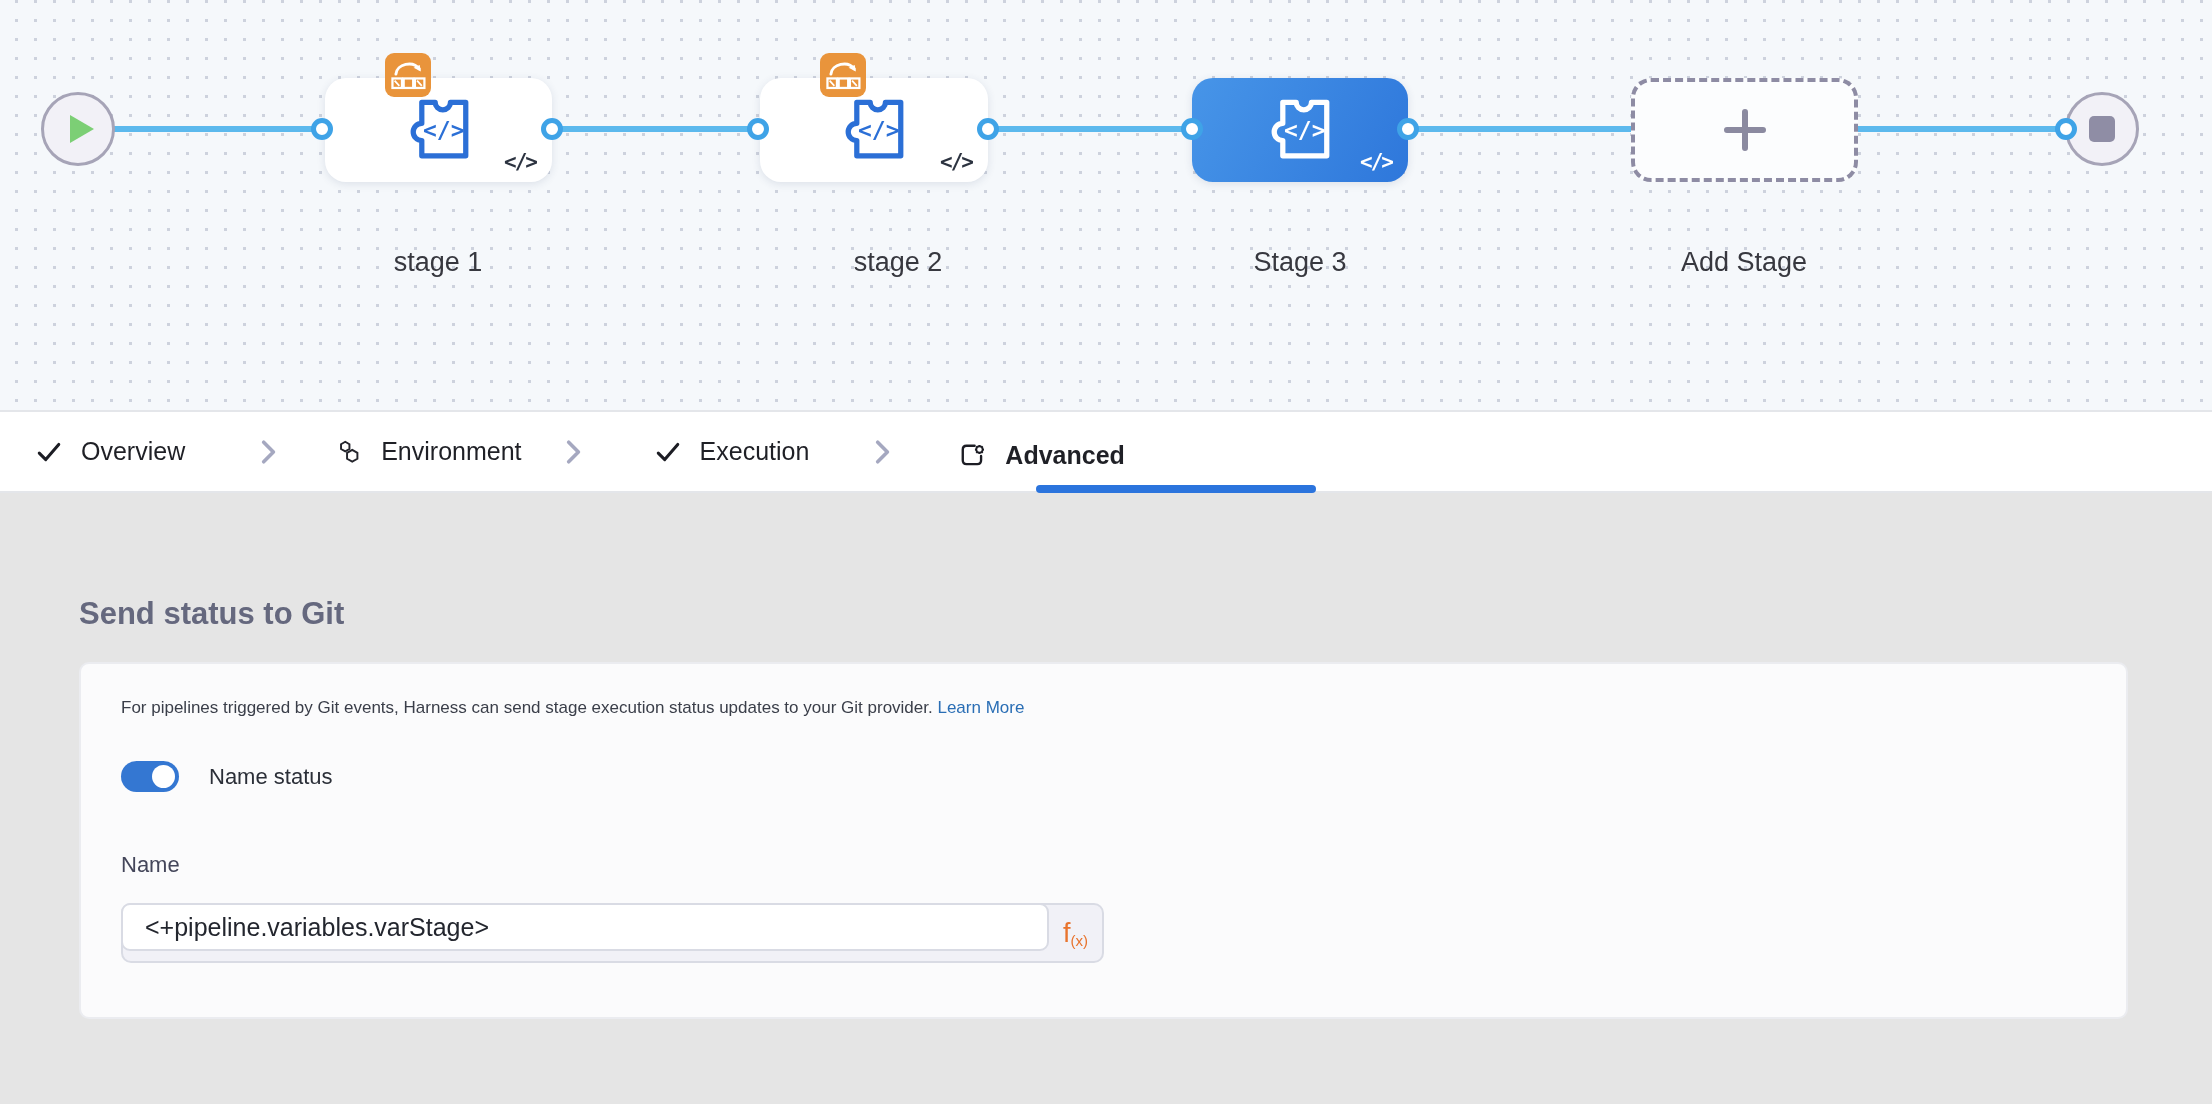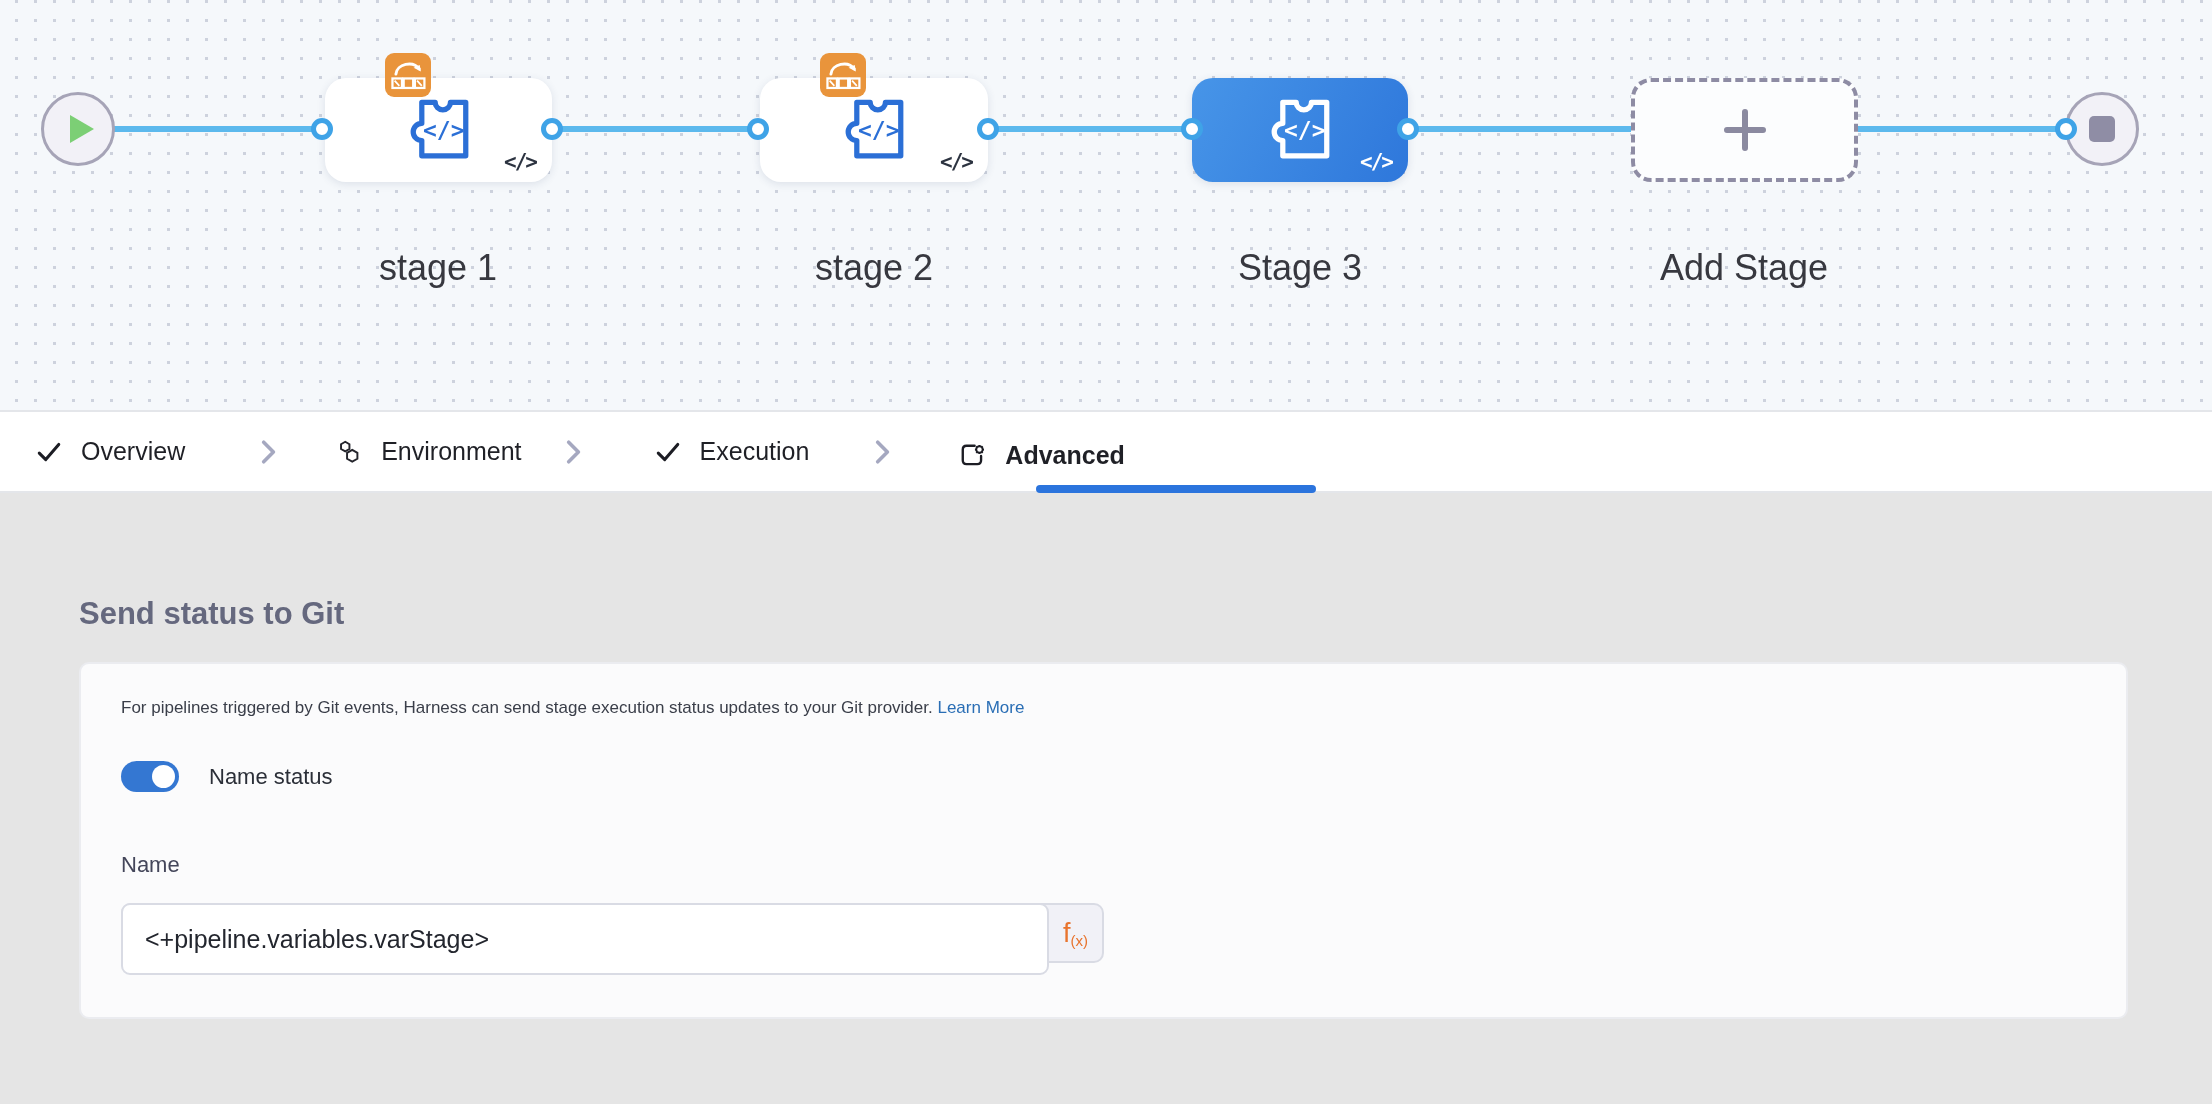--- a/index.html
+++ b/index.html
@@ -25,21 +25,21 @@
   .stage-card.selected { background:linear-gradient(118deg,#4795e8 0%,#2e77db 100%); }
   .add-card { position:absolute; top:78px; height:104px; border-radius:20px;
     background:#fcfdfe; border:4px dashed #8e8ca4; z-index:3;
     display:flex; align-items:center; justify-content:center; }
   .code-corner { position:absolute; right:16px; bottom:8px; font-size:21px; font-weight:bold;
     color:#2c3340; font-family:"DejaVu Sans Mono",monospace; letter-spacing:-2px; }
   .stage-card.selected .code-corner { color:#fff; }
   .badge { position:absolute; top:53px; width:46px; height:44px; background:#e9943b;
     border-radius:9px; z-index:5; display:flex; align-items:center; justify-content:center; }
   .stage-label { position:absolute; top:247px; width:300px; text-align:center;
-    font-size:36px; color:#37383f; z-index:2; }
+    font-size:27px; color:#37383f; z-index:2; }
 
   
   .tabbar { position:relative; width:2212px; height:83px; background:#fff;
     border-top:2px solid #e4e6ea; border-bottom:2px solid #e4e6ea;
     display:flex; align-items:center; padding-left:35px; }
   .tab { display:flex; align-items:center; gap:18px; font-size:25px; color:#1f2026; cursor:pointer; }
   .tab.active { font-weight:bold;margin-top:8px; }
   .chev { display:flex; align-items:center; }
   .underline { position:absolute; left:1036px; bottom:-2px; width:280px; height:8px;
     border-radius:5px; background:#2b74dd; }
@@ -51,21 +51,21 @@
     border:2px solid #ebecf0; border-radius:10px; padding:34px 40px; }
   .desc { font-size:17px; color:#3a3e49; }
   .desc a { color:#2a6eb5; text-decoration:none; font-weight:500; cursor:pointer; }
   .toggle-row { margin-top:43px; display:flex; align-items:center; gap:30px; }
   .toggle { width:58px; height:31px; border-radius:16px; background:#3477d2; position:relative; cursor:pointer; }
   .toggle-knob { position:absolute; top:4px; right:4px; width:23px; height:23px; border-radius:50%; background:#fff; }
   .toggle-label { font-size:22px; color:#2b2f38; }
   .name-label { margin-top:60px; font-size:22px; font-weight:400; color:#44465a; }
   .input-wrap { margin-top:25px; width:983px; height:60px; background:#f1f1f7;
     border:2px solid #d9dbe4; border-radius:10px; display:flex; }
-  .input-wrap input { width:928px; height:72px; margin:-2px 0 0 -2px; background:#fff;
+  .input-wrap input { width:928px; height:48px; margin:-2px 0 0 -2px; background:#fff;
     border:2px solid #d9dbe4; border-radius:9px; padding:0 22px; font-size:25px; color:#23262e;
     font-family:"Liberation Sans","DejaVu Sans",sans-serif; outline:none; }
   .fx-btn { flex:1; display:flex; align-items:center; justify-content:center;
     color:#e8742e; cursor:pointer; }
   .fx-f { font-size:27px; }
   .fx-sub { font-size:15px; position:relative; top:7px; }
 </style>
 </head>
 <body>
 
@@ -138,21 +138,21 @@
 
   <div class="port" style="left:311px;"></div>
   <div class="port" style="left:541px;"></div>
   <div class="port" style="left:747px;"></div>
   <div class="port" style="left:977px;"></div>
   <div class="port" style="left:1181px;"></div>
   <div class="port" style="left:1397px;"></div>
   <div class="port" style="left:2055px;"></div>
 
   <div class="stage-label" style="left:288px;">stage 1</div>
-  <div class="stage-label" style="left:724px;">stage 2</div>
+  <div class="stage-label" style="left:748px;">stage 2</div>
   <div class="stage-label" style="left:1150px;">Stage 3</div>
   <div class="stage-label" style="left:1594px;">Add Stage</div>
 </div>
 
 <div class="tabbar">
   <div class="tab">
     <svg width="28" height="26" viewBox="0 0 24 24">
       <polyline points="3,13 9,19 21,5" fill="none" stroke="#1c1d24" stroke-width="2.8" stroke-linecap="round" stroke-linejoin="round"></polyline>
     </svg>
     <span>Overview</span>

